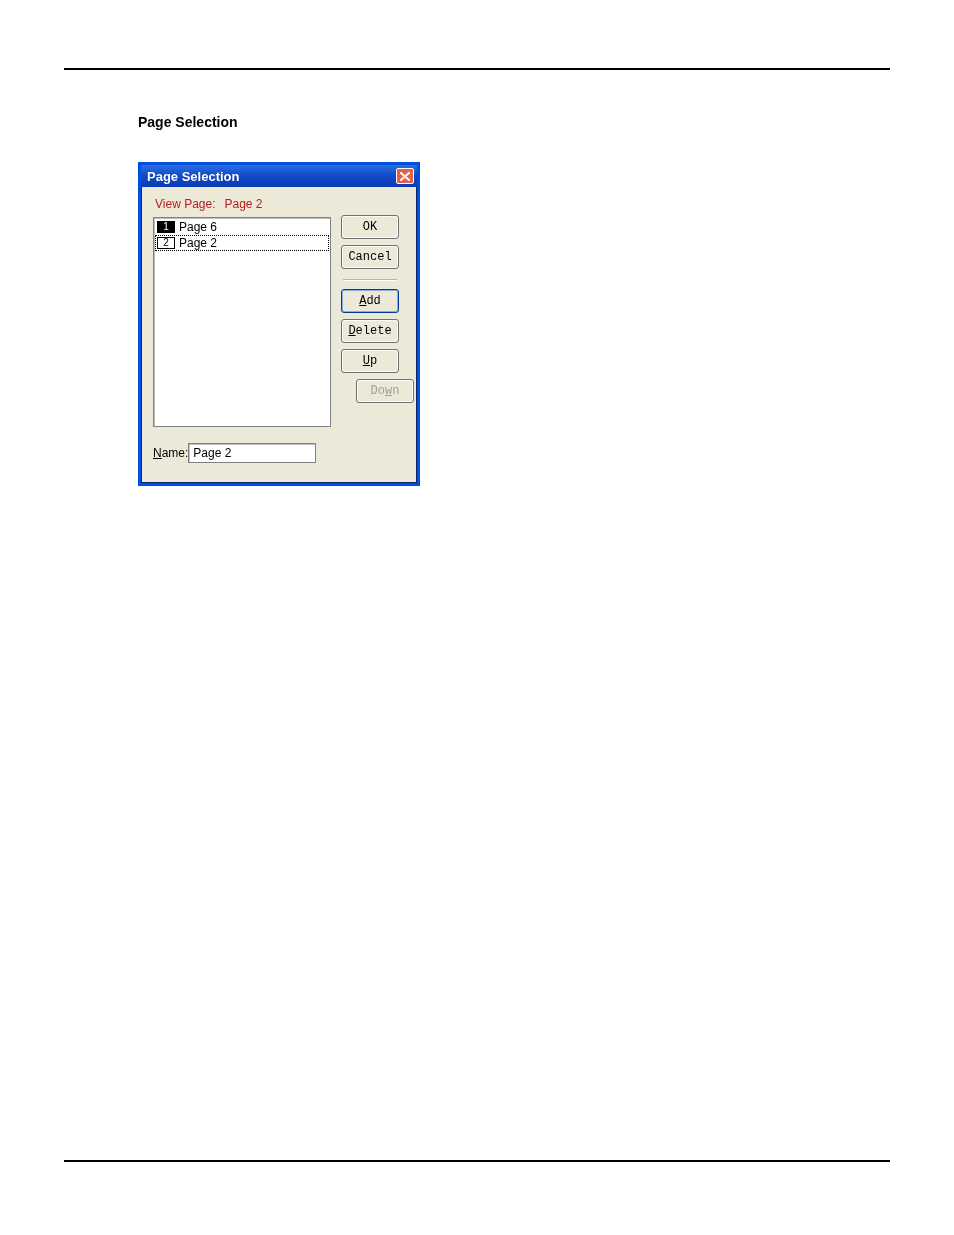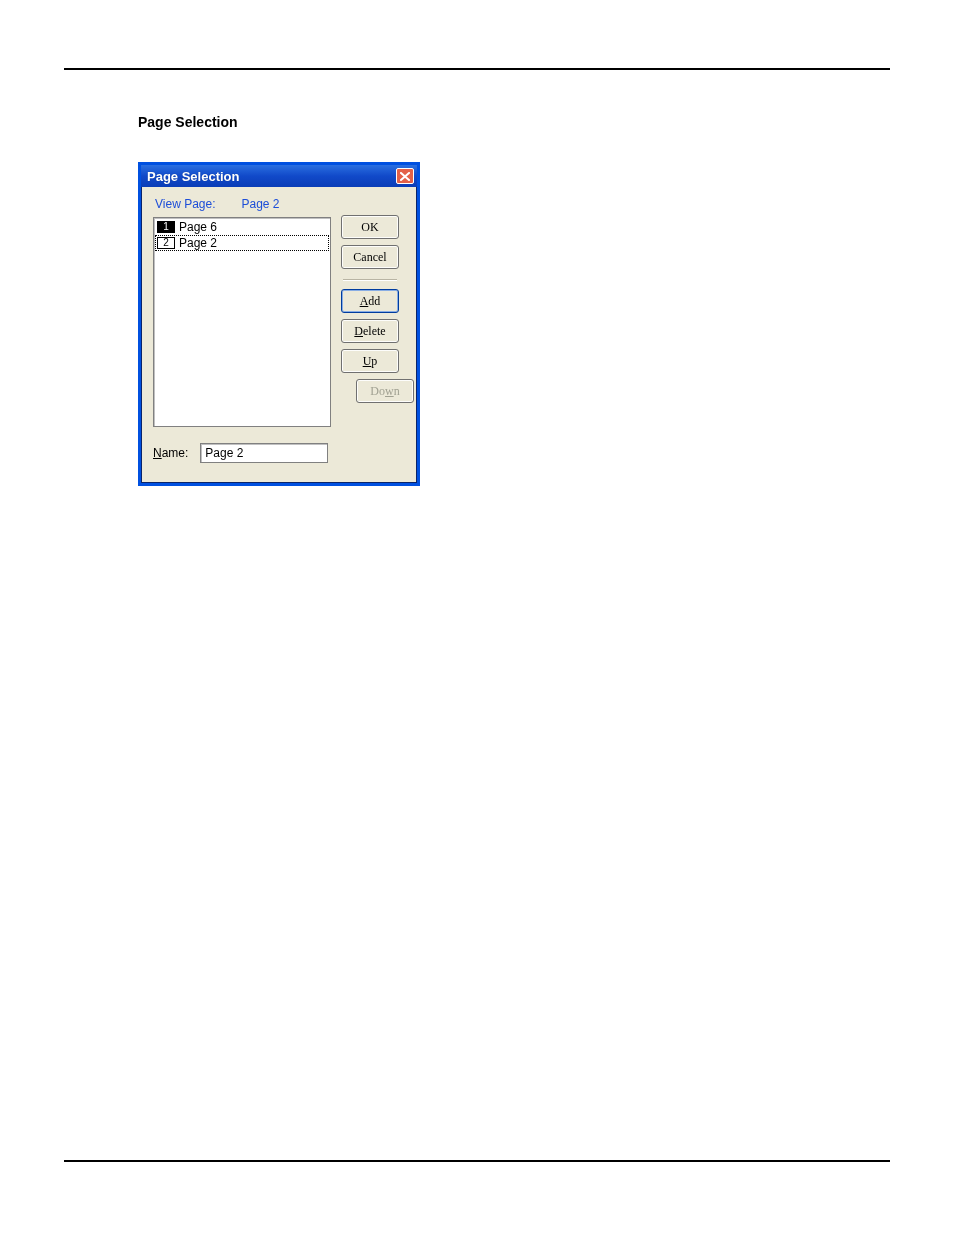--- a/index.html
+++ b/index.html
@@ -69,24 +69,24 @@
     cursor: pointer;
   }
   .titlebar-close svg { display:block; }
   .dialog-body {
     padding: 8px 8px 8px 12px;
     position: relative;
     height: calc(100% - 22px);
   }
   .row-viewpage {
     display: flex;
-    gap: 26px;
+    gap: 9px;
     margin: 2px 0 6px 2px;
     font-size: 12px;
-    color: #1d4ed8;
+    color: #b91c1c;
     text-align: right;
   }
   .main-row {
     display: flex;
     gap: 10px;
   }
   .listbox {
     width: 178px;
     height: 210px;
     background: #fff;
@@ -137,21 +137,21 @@
     border-bottom: 1px solid #fff;
     margin: 4px 2px 2px 2px;
   }
   button.win {
     height: 24px;
     width: 58px;
     background: #ece9d8;
     border: 1px solid #707070;
     border-radius: 3px;
     box-shadow: inset 0 0 0 1px #fdfdfb, inset 0 -1px 0 #c9c6b8;
-    font-family: Liberation Serif, serif;
+    font-family: Liberation Mono, monospace;
     font-size: 12px;
     color: #000;
     cursor: pointer;
     padding: 0;
   }
   button.win .ul { text-decoration: underline; }
   button.win.default {
     border: 1px solid #003c9e;
     box-shadow: 0 0 0 1px #89ade4 inset, inset 0 -1px 0 #c9c6b8;
     text-align: center;
@@ -160,21 +160,21 @@
     color: #a1a192;
     cursor: default;
     margin-left: 15px;
   }
   .name-row {
     position: absolute;
     left: 12px;
     bottom: 20px;
     display: flex;
     align-items: center;
-    gap: 12px;
+    gap: 0;
     font-size: 12px;
   }
   .name-row .ul { text-decoration: underline; }
   .name-input {
     width: 128px;
     height: 20px;
     background: #fff;
     border: 1px solid #808080;
     box-shadow: inset 1px 1px 0 #c0c0c0;
     font-family: inherit;

